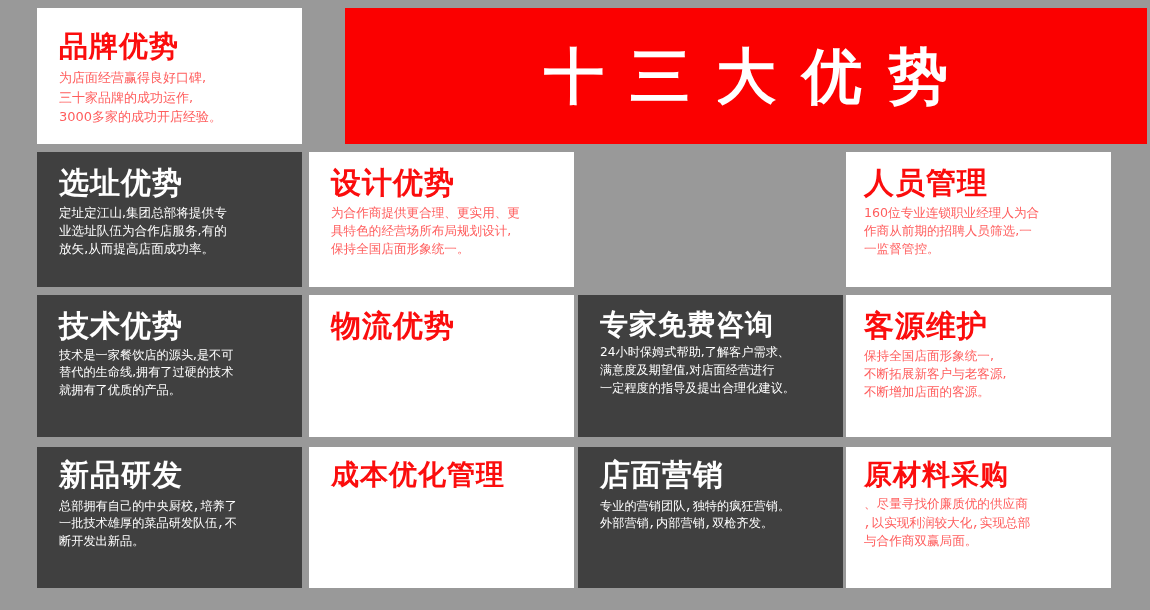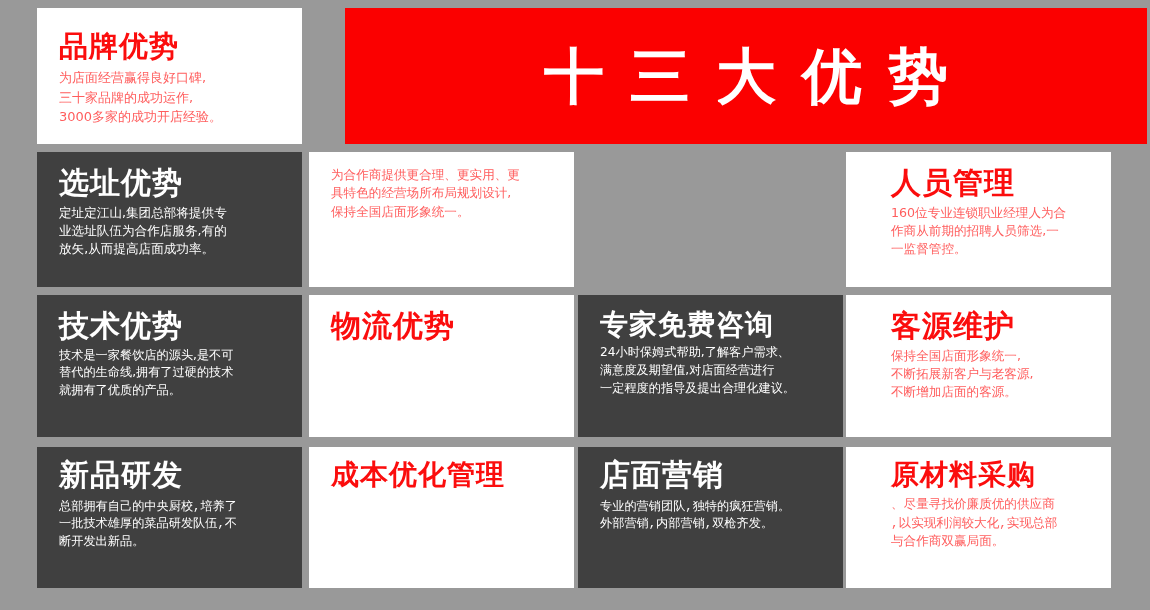--- a/index.html
+++ b/index.html
@@ -84,21 +84,21 @@
   
   .r2 { top: 152px;  height: 135px; }
   .r3 { top: 295px;  height: 142px; }
   .r4 { top: 447px;  height: 141px; font-family: Liberation Mono, monospace; }
 
   .c1 { left: 37px;  width: 265px; }
   .c2 { left: 309px; width: 265px; }
   .c3 { left: 578px; width: 265px; }
   .c4 { left: 846px; width: 265px; }
   .indent-1  { padding-left: 22px; }
-  .indent-2  { padding-left: 45px; }
+  .indent-2  { padding-left: 18px; }
 
   .title-lg { font-size: 30px; }
   .title-md { font-size: 28px; }
 
   .body-sm { font-size: 12.6px; }
   .body-xs { font-size: 12.2px; }
 </style>
 </head>
 <body>
 
@@ -120,20 +120,21 @@
   <div class="card red r2 c1 indent-1">
     <div class="card-title title-lg">选址优势</div>
     <div class="card-body body-sm">
       <span class="bline">定址定江山,集团总部将提供专</span>
       <span class="bline">业选址队伍为合作店服务,有的</span>
       <span class="bline">放矢,从而提高店面成功率。</span>
     </div>
   </div>
 
   <div class="card white r2 c2 indent-1">
+    <div class="card-title title-lg">设计优势</div>
     <div class="card-body body-sm">
       <span class="bline">为合作商提供更合理、更实用、更</span>
       <span class="bline">具特色的经营场所布局规划设计,</span>
       <span class="bline">保持全国店面形象统一。</span>
     </div>
   </div>
 
 
   <div class="card white r2 c4 indent-2">
     <div class="card-title title-lg">人员管理</div>

